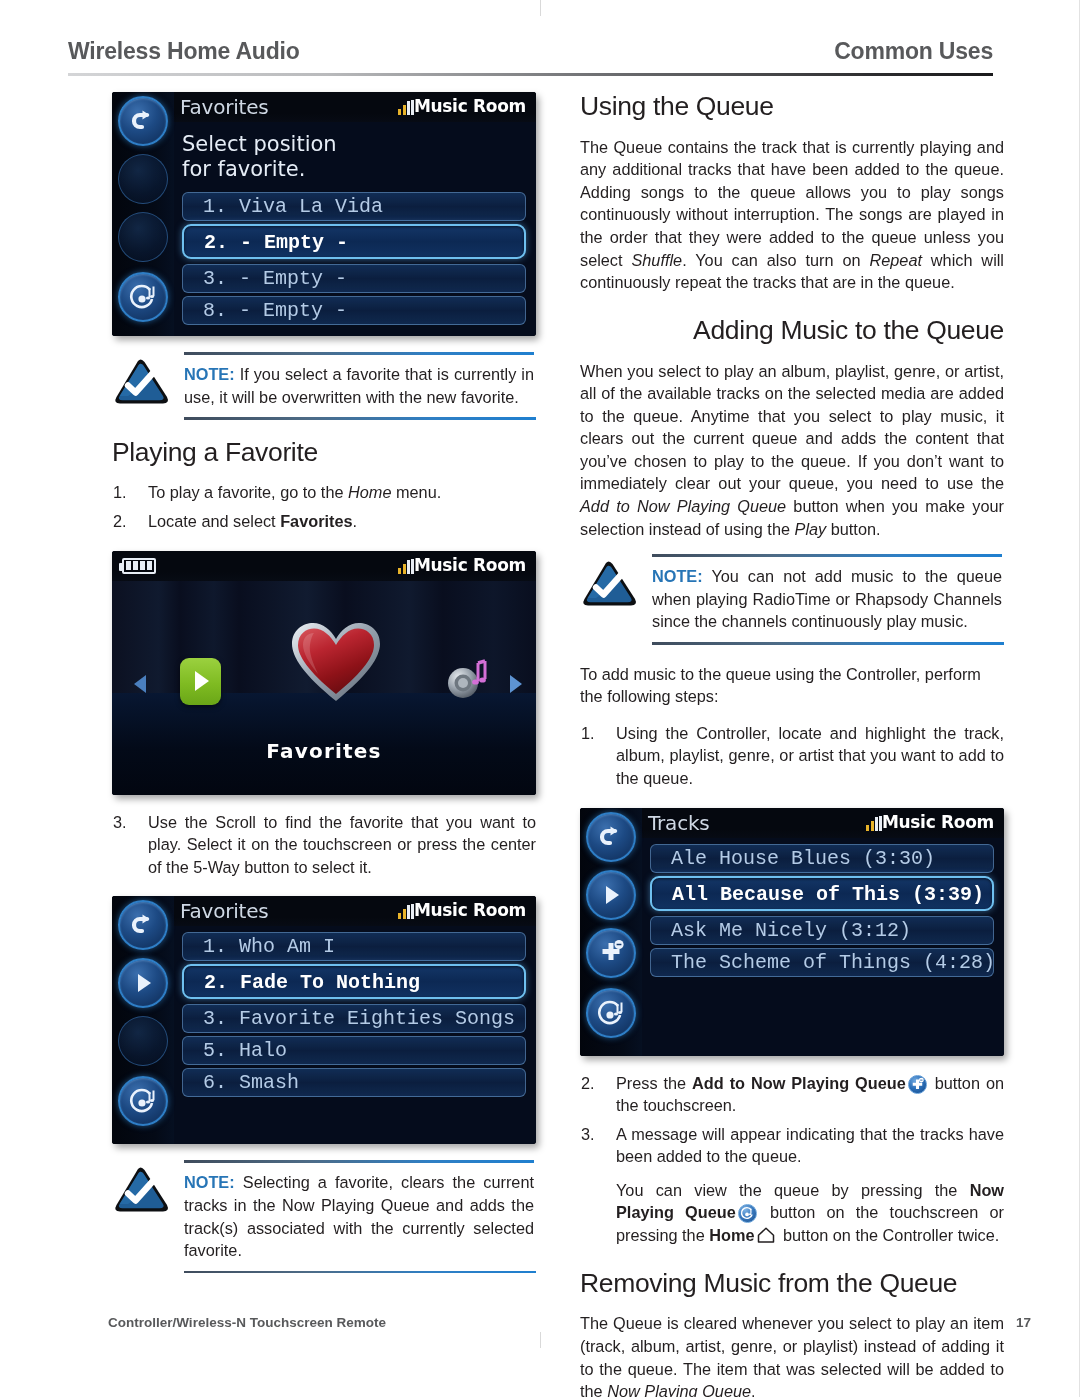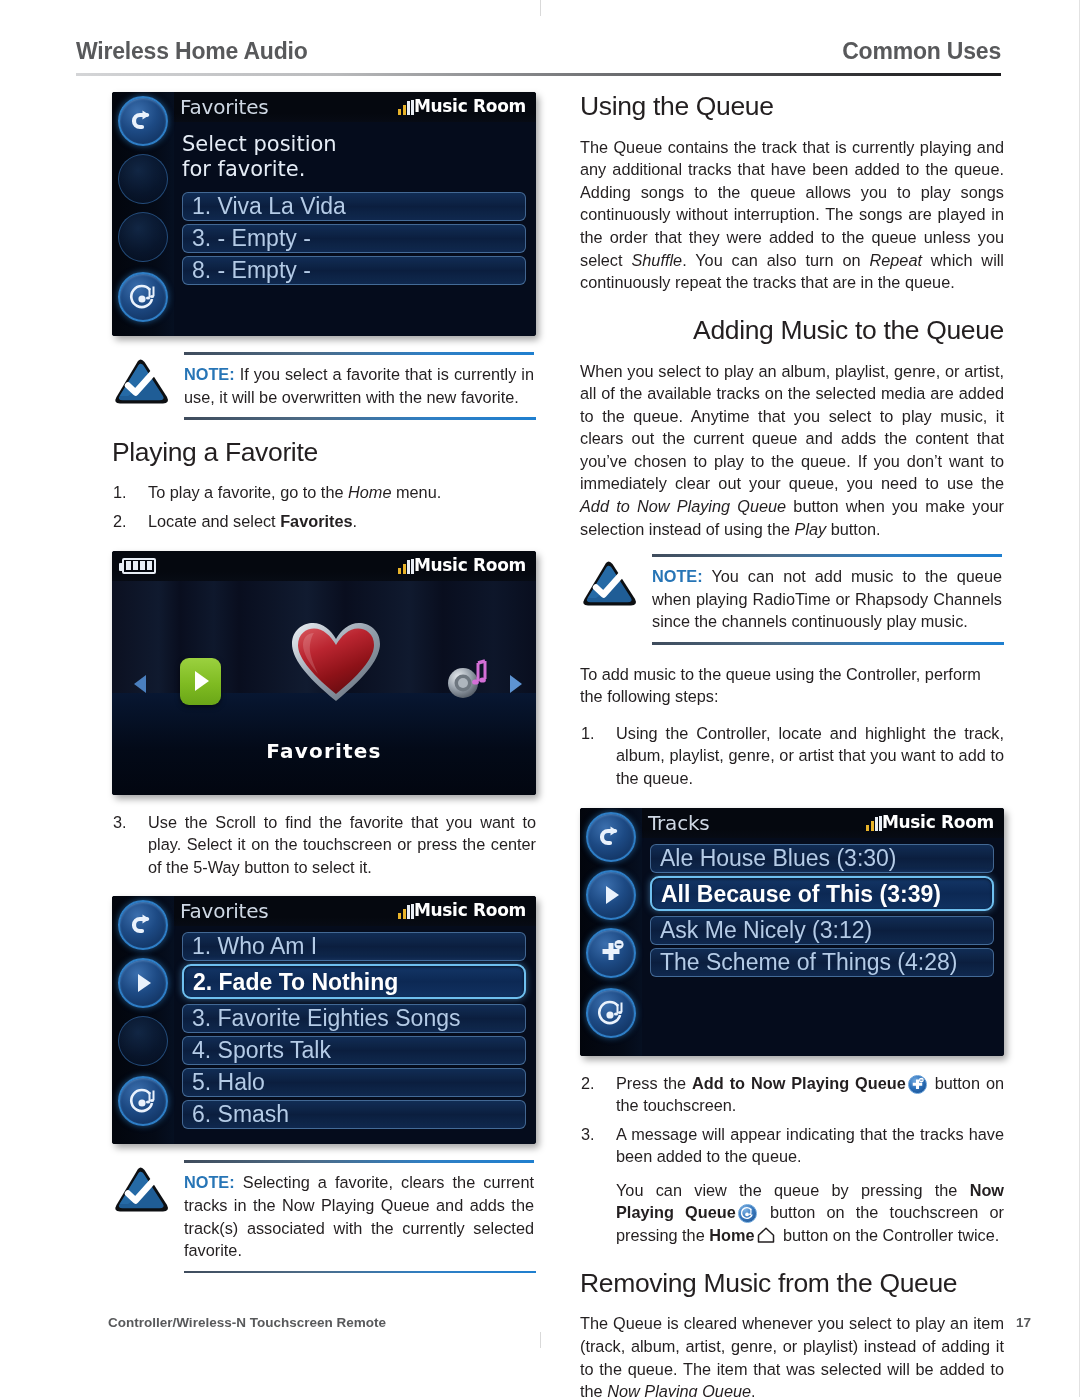--- a/index.html
+++ b/index.html
@@ -18,21 +18,21 @@
   .page {
     position: absolute;
     left: 0; top: 0;
     width: 1080px;
     height: 1397px;
   }
 
   
   .runhead {
     position: absolute;
-    left: 76px;
+    left: 68px;
     top: 38px;
     width: 925px;
     height: 40px;
     text-decoration: underline;
   }
   .runhead .left,
   .runhead .right {
     position: absolute;
     top: 0;
     font-size: 23px;
@@ -341,27 +341,27 @@
     top: 36px;
     z-index: 6;
   }
   .row {
     height: 29px;
     margin-bottom: 3px;
     border-radius: 6px;
     border: 1px solid rgba(120,170,220,0.5);
     background: linear-gradient(to bottom, rgba(26,66,120,0.62) 0%, rgba(16,46,92,0.55) 50%, rgba(22,60,112,0.6) 100%);
     color: #b4cbe6;
-    font-size: 23px;
+    font-size: 20px;
     line-height: 27px;
-    padding-left: 9px;
+    padding-left: 20px;
     box-sizing: border-box;
     white-space: nowrap;
     overflow: hidden;
-    font-family: Liberation Sans, sans-serif;
+    font-family: Liberation Mono, monospace;
   }
   .row.sel {
     height: 35px;
     line-height: 33px;
     color: #ffffff;
     font-weight: 700;
     border: 2px solid #6fc0ef;
     border-radius: 9px;
     background: linear-gradient(to bottom, #0c2b55 0%, #061b3c 50%, #0a2singular 100%);
     background-color: #08224a;
@@ -548,20 +548,21 @@
           </div>
         </div>
       </div>
 
       <div class="rows">
         <div class="prompt">
           <span>Select position</span><br>
           <span>for favorite.</span>
         </div>
         <div class="row">1. Viva La Vida</div>
+        <div class="row sel">2. - Empty -</div>
         <div class="row">3. - Empty -</div>
         <div class="row">8. - Empty -</div>
       </div>
     </div>
 
     <div class="note">
       <div class="rule-t"></div>
       <div class="badge">
         <svg width="58" height="50" viewBox="0 0 58 50" aria-hidden="true">
           <path d="M26 4 Q29 0.5 32.5 5 L55 40 Q58 46 51 46.5 L8 46.5 Q1 46 4.5 40 Z" fill="#0d0f12"></path>
@@ -701,21 +702,20 @@
               <ellipse cx="25" cy="15.5" rx="2.1" ry="1.6" fill="#eaf2fc"></ellipse>
             </svg>
           </div>
         </div>
       </div>
 
       <div class="rows">
         <div class="row">1. Who Am I</div>
         <div class="row sel">2. Fade To Nothing</div>
         <div class="row">3. Favorite Eighties Songs</div>
-        <div class="row">4. Sports Talk</div>
         <div class="row">5. Halo</div>
         <div class="row">6. Smash</div>
       </div>
     </div>
 
     <div class="note" style="margin-top:14px;">
       <div class="rule-t"></div>
       <div class="badge">
         <svg width="58" height="50" viewBox="0 0 58 50" aria-hidden="true">
           <path d="M26 4 Q29 0.5 32.5 5 L55 40 Q58 46 51 46.5 L8 46.5 Q1 46 4.5 40 Z" fill="#0d0f12"></path>

